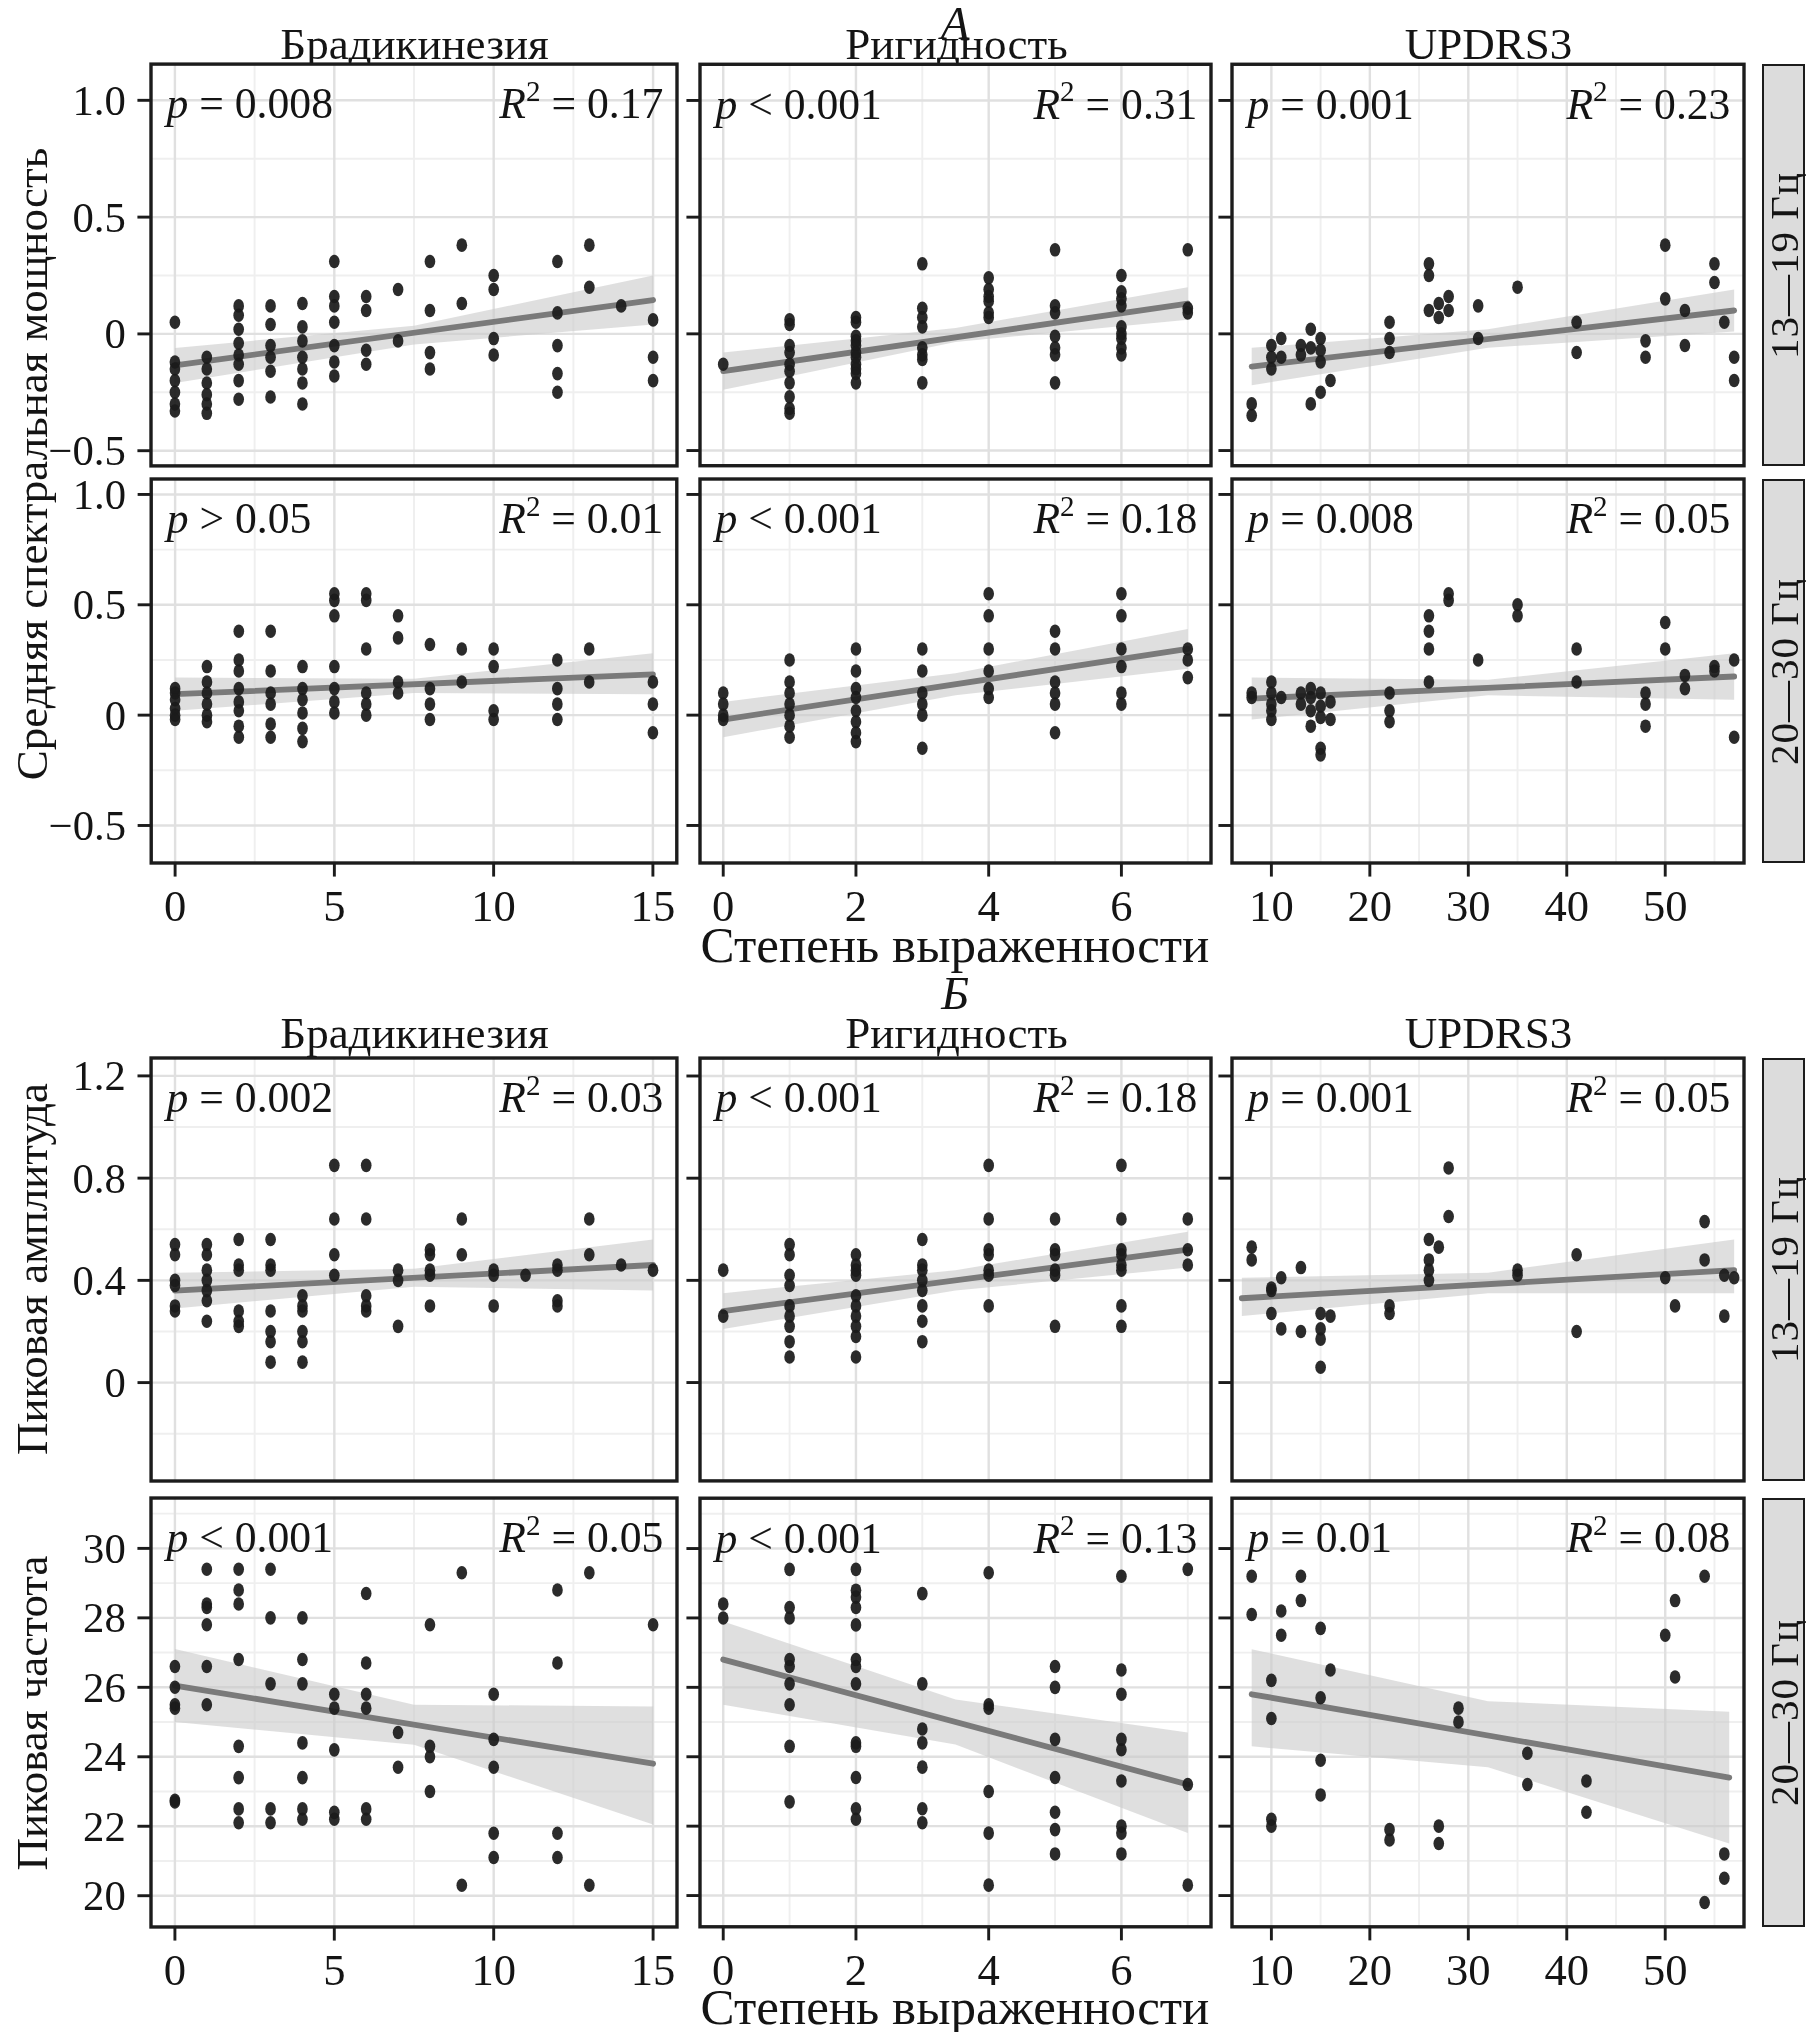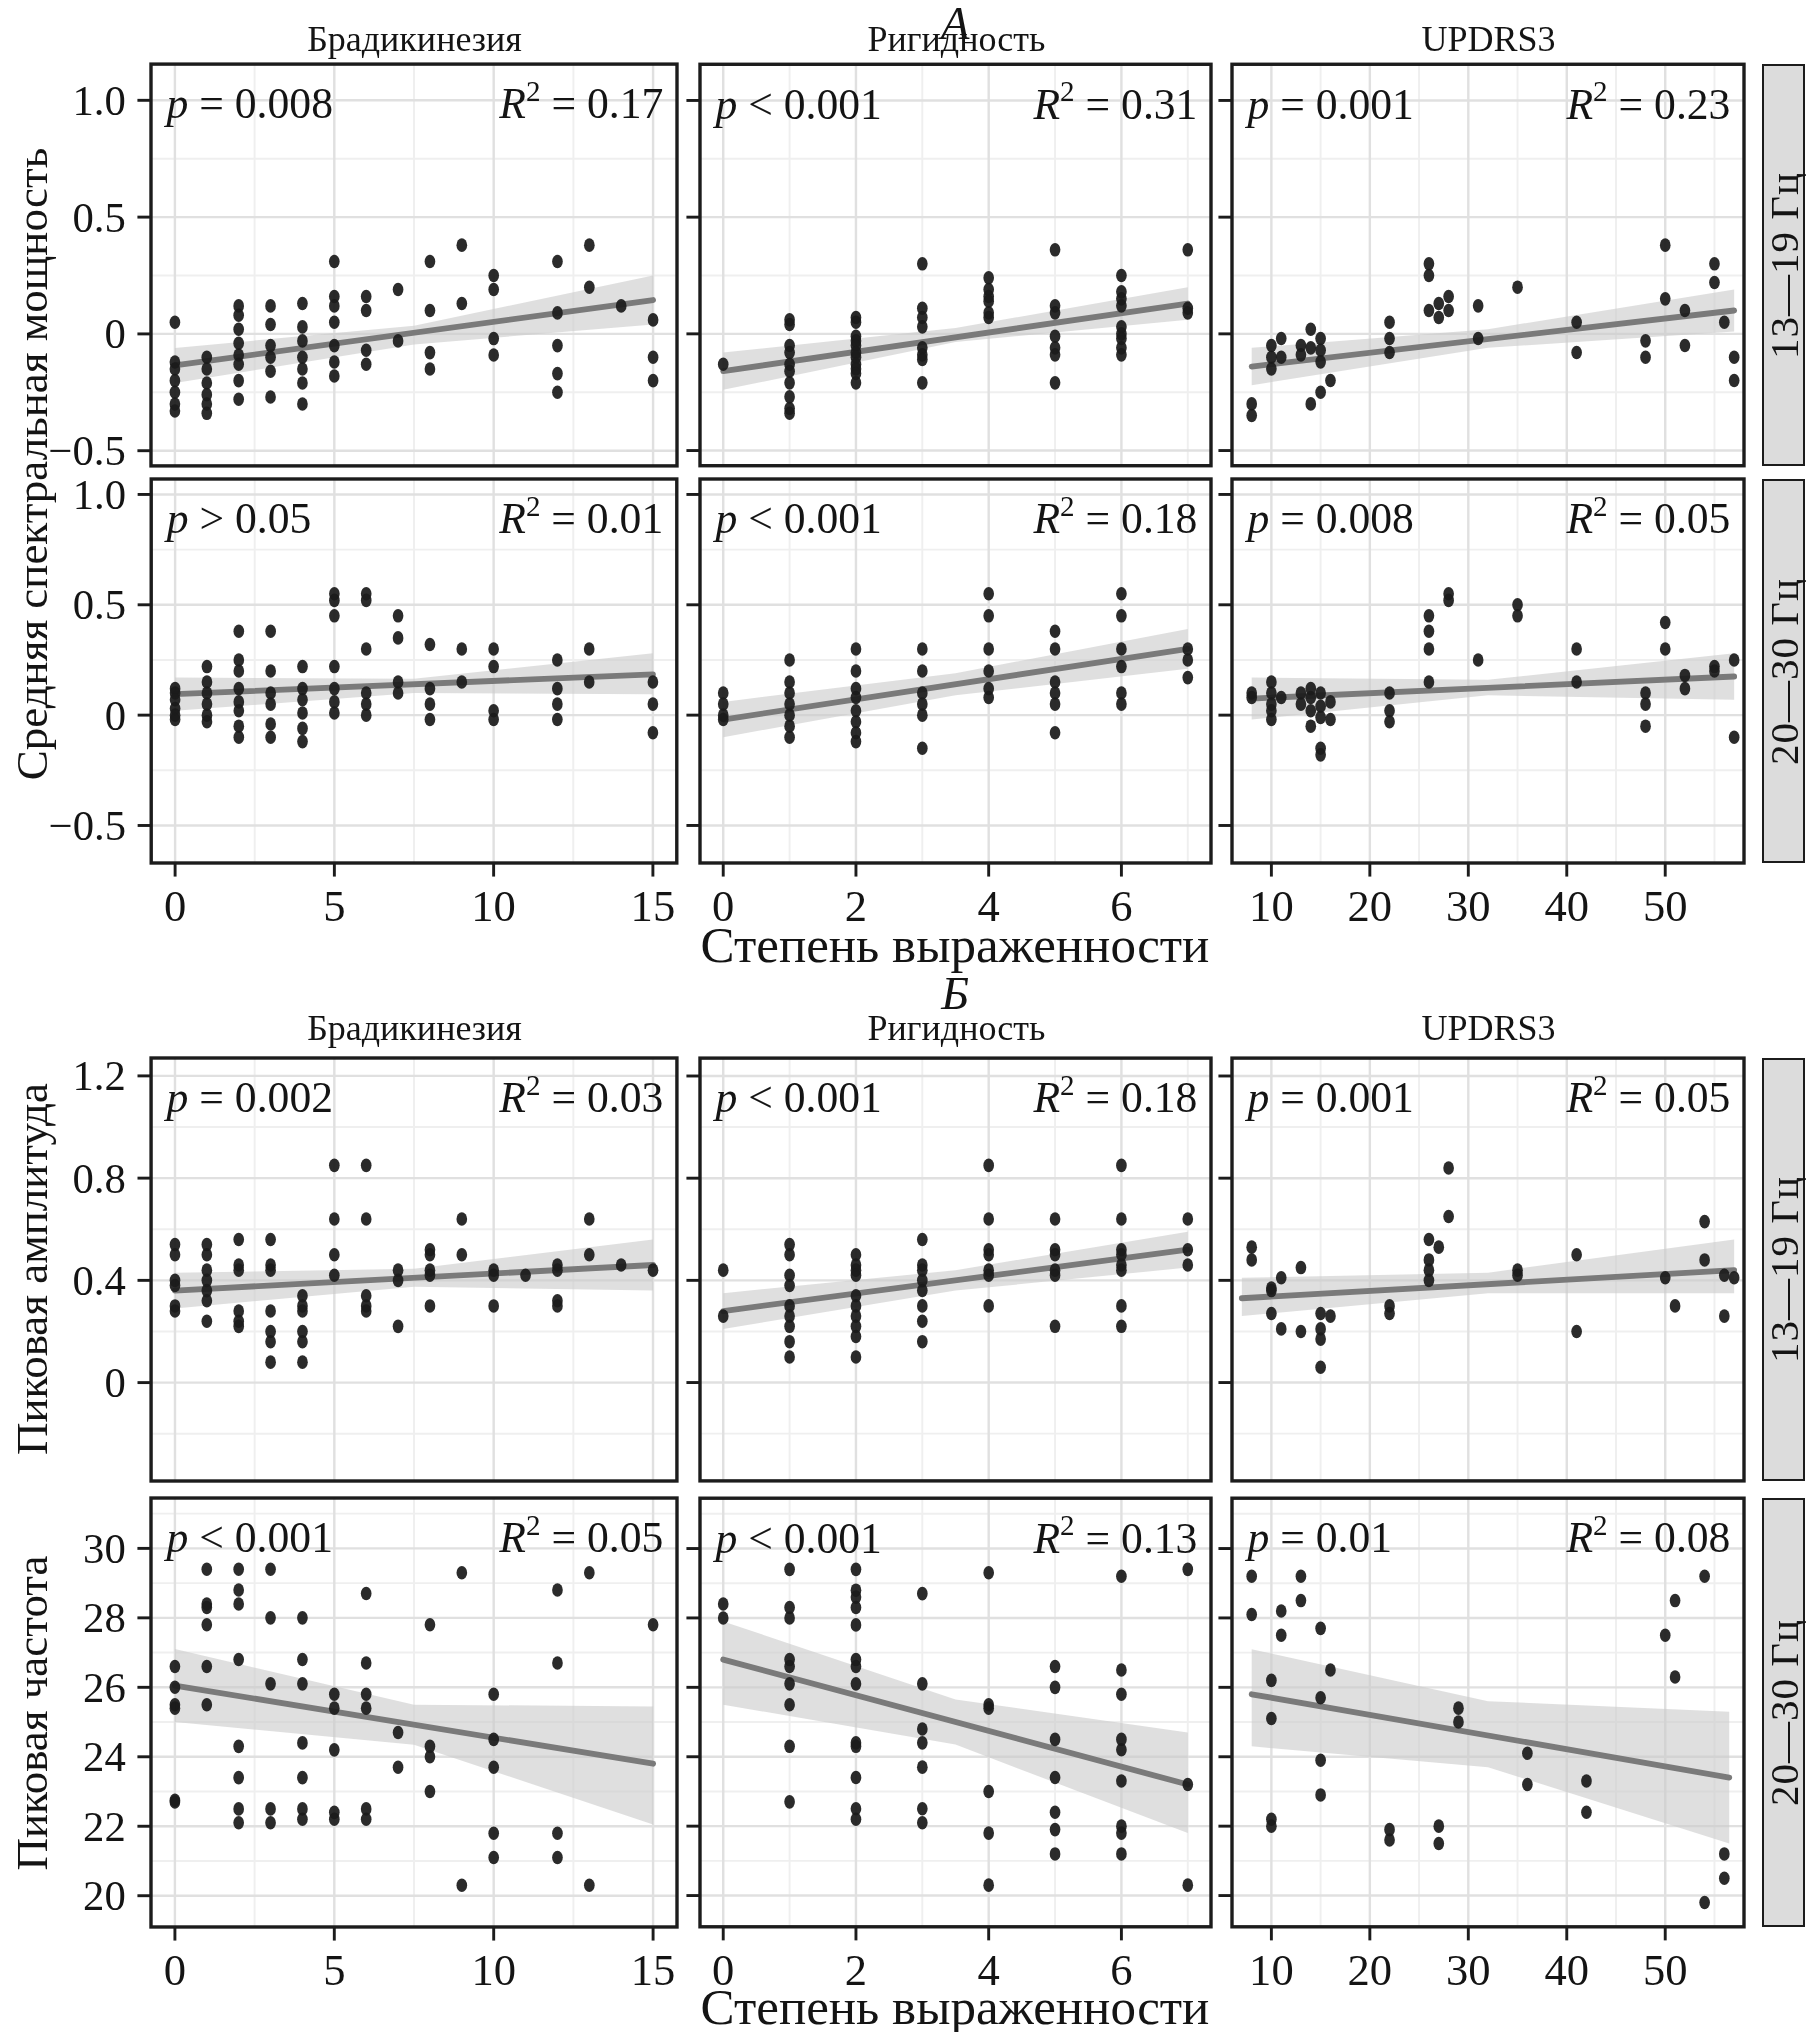--- a/index.html
+++ b/index.html
@@ -1,19 +1,19 @@
 <!DOCTYPE html>
 <html><head>
 <meta charset="utf-8">
 <style>
   html,body{margin:0;padding:0;background:#ffffff;}
   #figure{position:relative;width:1813px;height:2033px;background:#fff;
           font-family:"Liberation Serif","DejaVu Serif",serif;color:#141414;overflow:hidden;}
   .panel-label{position:absolute;font-size:47px;font-style:italic;text-align:center;white-space:nowrap;}
-  .coltitle{position:absolute;font-size:36px;text-align:center;white-space:nowrap;}
+  .coltitle{position:absolute;font-size:45px;text-align:center;white-space:nowrap;}
   .italic{}
   .xlab{position:absolute;font-size:51px;text-align:center;white-space:nowrap;}
   .ylab{position:absolute;font-size:45px;white-space:nowrap;transform:rotate(-90deg) translateX(-50%);transform-origin:0 0;}
   .strip{position:absolute;background:#dcdcdc;border:2.9px solid #1c1c1c;box-sizing:border-box;
          display:flex;align-items:center;justify-content:center;}
   .strip span{writing-mode:vertical-rl;transform:rotate(180deg);font-size:41px;letter-spacing:1px;}
   svg text{fill:#141414;}
 </style>
 </head>
 <body>

